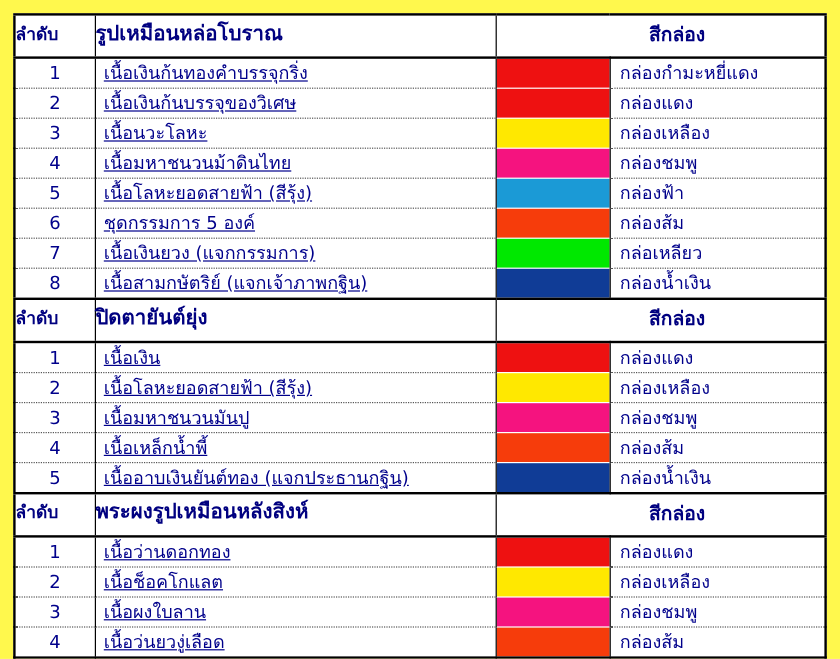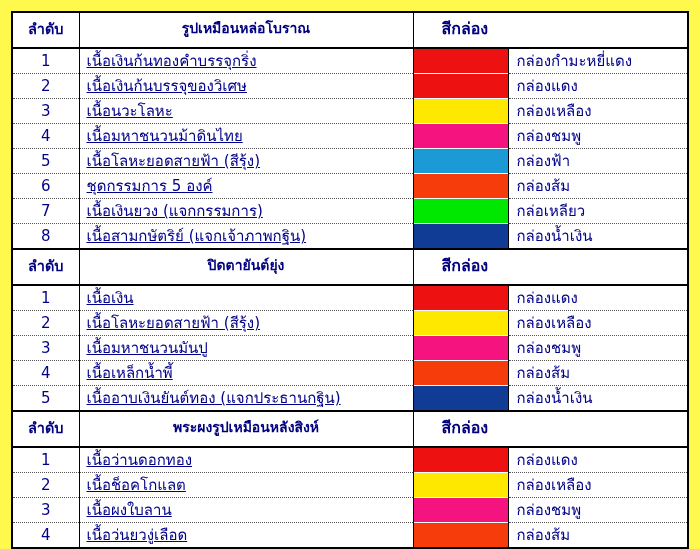--- a/index.html
+++ b/index.html
@@ -40,29 +40,28 @@
     border-bottom: 2px solid #000000;
     background: #FFFFFF;
     color: #000080;
     font-weight: bold;
     font-size: 16px;
     padding: 3px 0 5px 0;
     height: 26px;
     line-height: 1.25;
   }
   tr.section-header-row > td.hdr-index {
+    font-size: 14.5px;
+  }
+  tr.section-header-row > td.hdr-name {
+    text-align: left;
+    font-size: 17px;
+  }
+  tr.section-header-row > td.hdr-color {
     text-align: center;
-    font-size: 14.5px;
-  }
-  tr.section-header-row > td.hdr-name {
-    text-align: center;
-    font-size: 14px;
-  }
-  tr.section-header-row > td.hdr-color {
-    text-align: left;
     font-size: 16px;
     padding-left: 28px;
   }
 
   tr.data-row > td {
     border-left: 1px solid #000000;
     border-right: 1px solid #000000;
     border-top: 1px dotted #555555;
     border-bottom: 1px dotted #555555;
     height: 24px;

